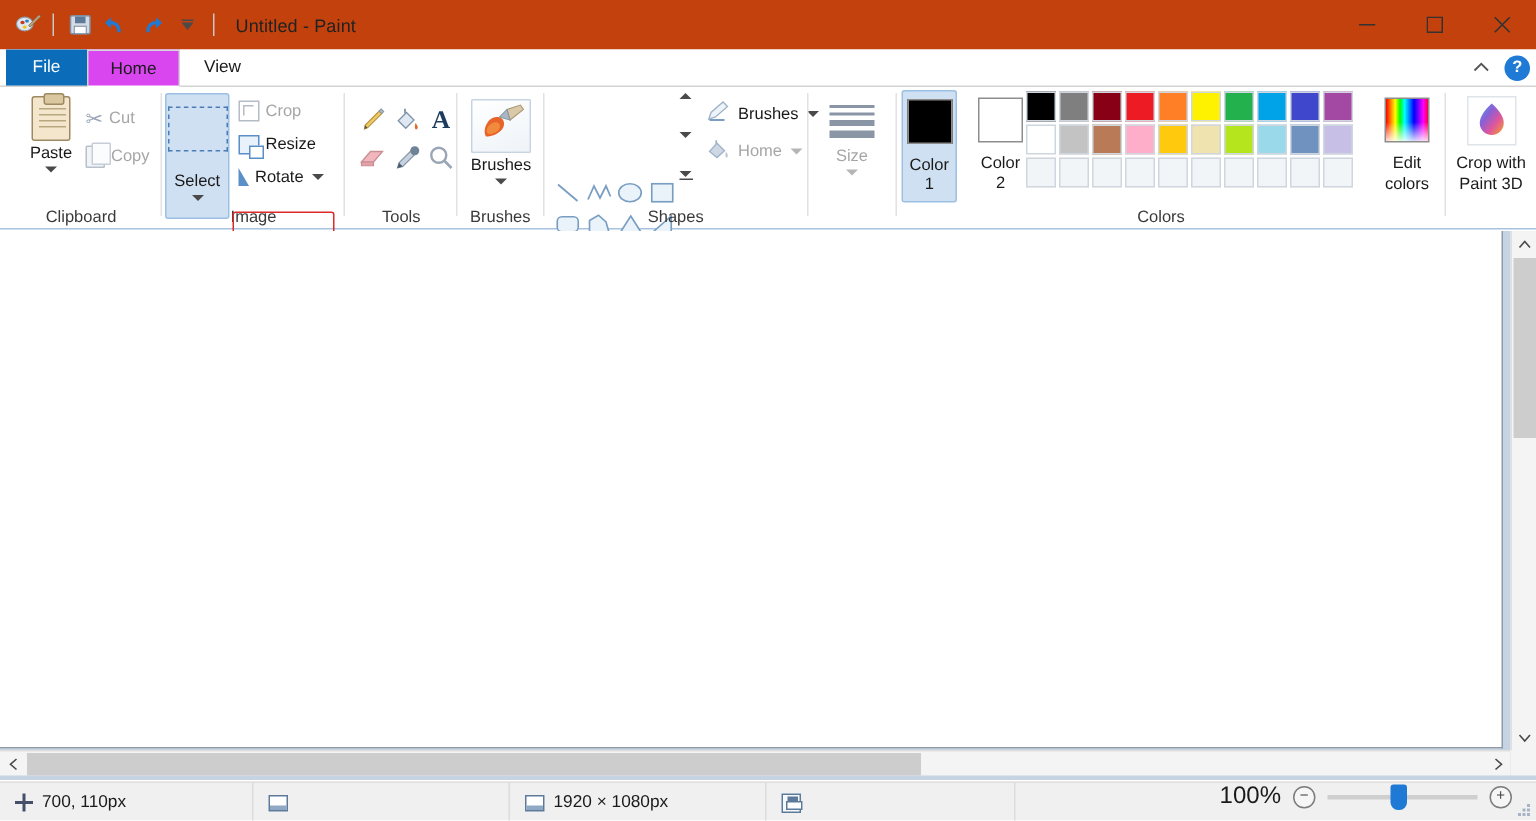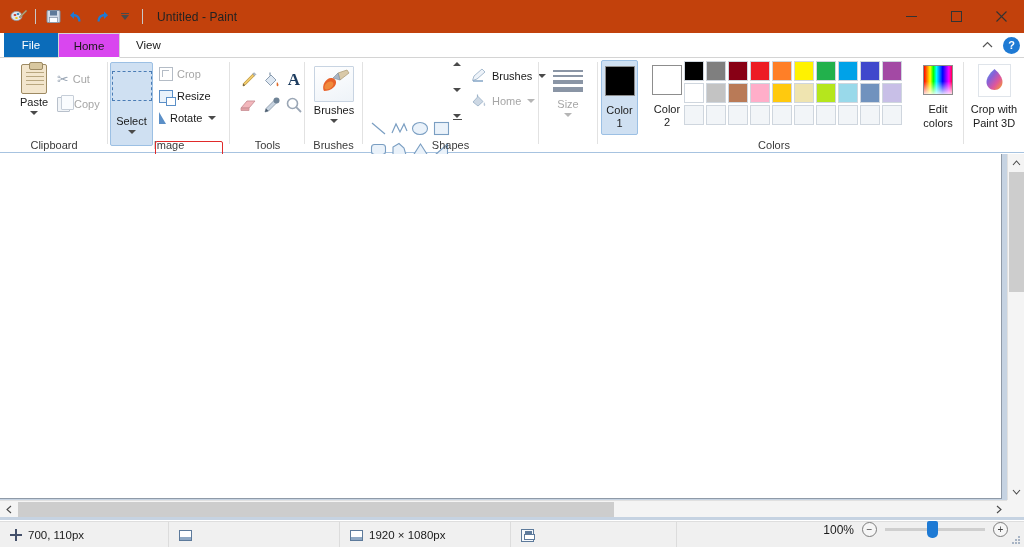--- a/index.html
+++ b/index.html
@@ -230,21 +230,21 @@
   .sb-div { width:1px; height:26px; background:#dcdcdc; }
   .ico-cross { width:12px;height:12px;position:relative; }
   .ico-cross::before{content:'';position:absolute;left:5px;top:0;width:1.5px;height:12px;background:#44506a;}
   .ico-cross::after{content:'';position:absolute;top:5px;left:0;width:12px;height:1.5px;background:#44506a;}
   .ico-canvasicon { width:13px;height:11px;border:1.3px solid #5d7a9b;background:#fff;position:relative;}
   .ico-canvasicon::after{content:'';position:absolute;left:0;right:0;bottom:0;height:2.5px;background:#8fa8c4;}
   .ico-disk { width:13px;height:13px;border:1.3px solid #5d7a9b;background:#f6f9fc;position:relative;}
   .ico-disk::before{content:'';position:absolute;left:3px;top:1px;width:7px;height:4px;background:#5d7a9b;}
   .ico-disk::after{content:'';position:absolute;left:2px;bottom:1px;width:9px;height:4px;border:1px solid #5d7a9b;background:#fff;}
   .zoomarea { margin-left:auto; display:flex; align-items:center; gap:8px; padding-right:16px; }
-  .zoom-pct { font-size:12px; }
+  .zoom-pct { font-size:16px; }
   .circ-btn {
     width:15px;height:15px;border-radius:50%;border:1.3px solid #7d7d7d;background:#f6f6f6;
     display:flex;align-items:center;justify-content:center;font-size:10px;color:#444;line-height:1;
   }
   .slider-track { width:100px;height:3px;background:#cfcfcf; position:relative; }
   .slider-thumb {
     position:absolute; left:42px; top:-7px; width:11px;height:17px;background:#1e7ad4;
     border-radius:2px 2px 5px 5px;
   }
   .grip { position:absolute; right:3px; bottom:2px; width:9px;height:9px; }

